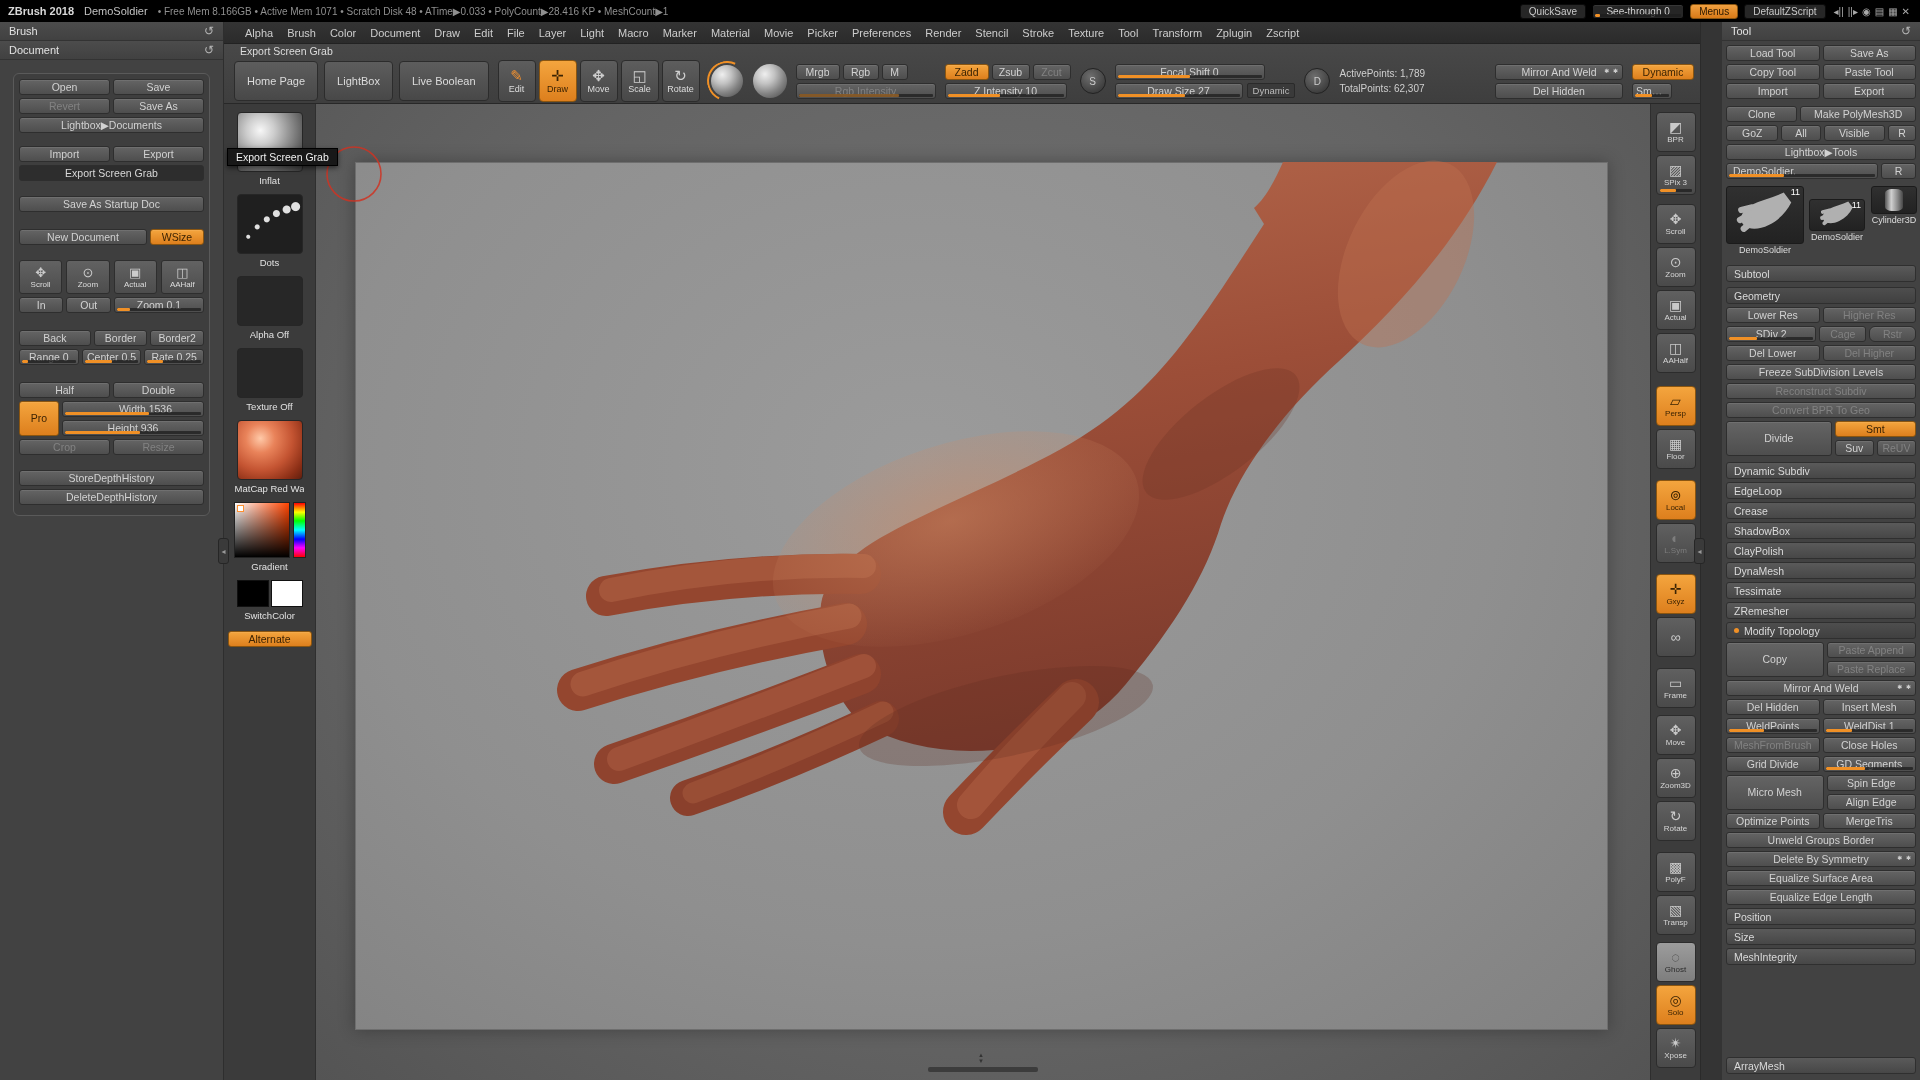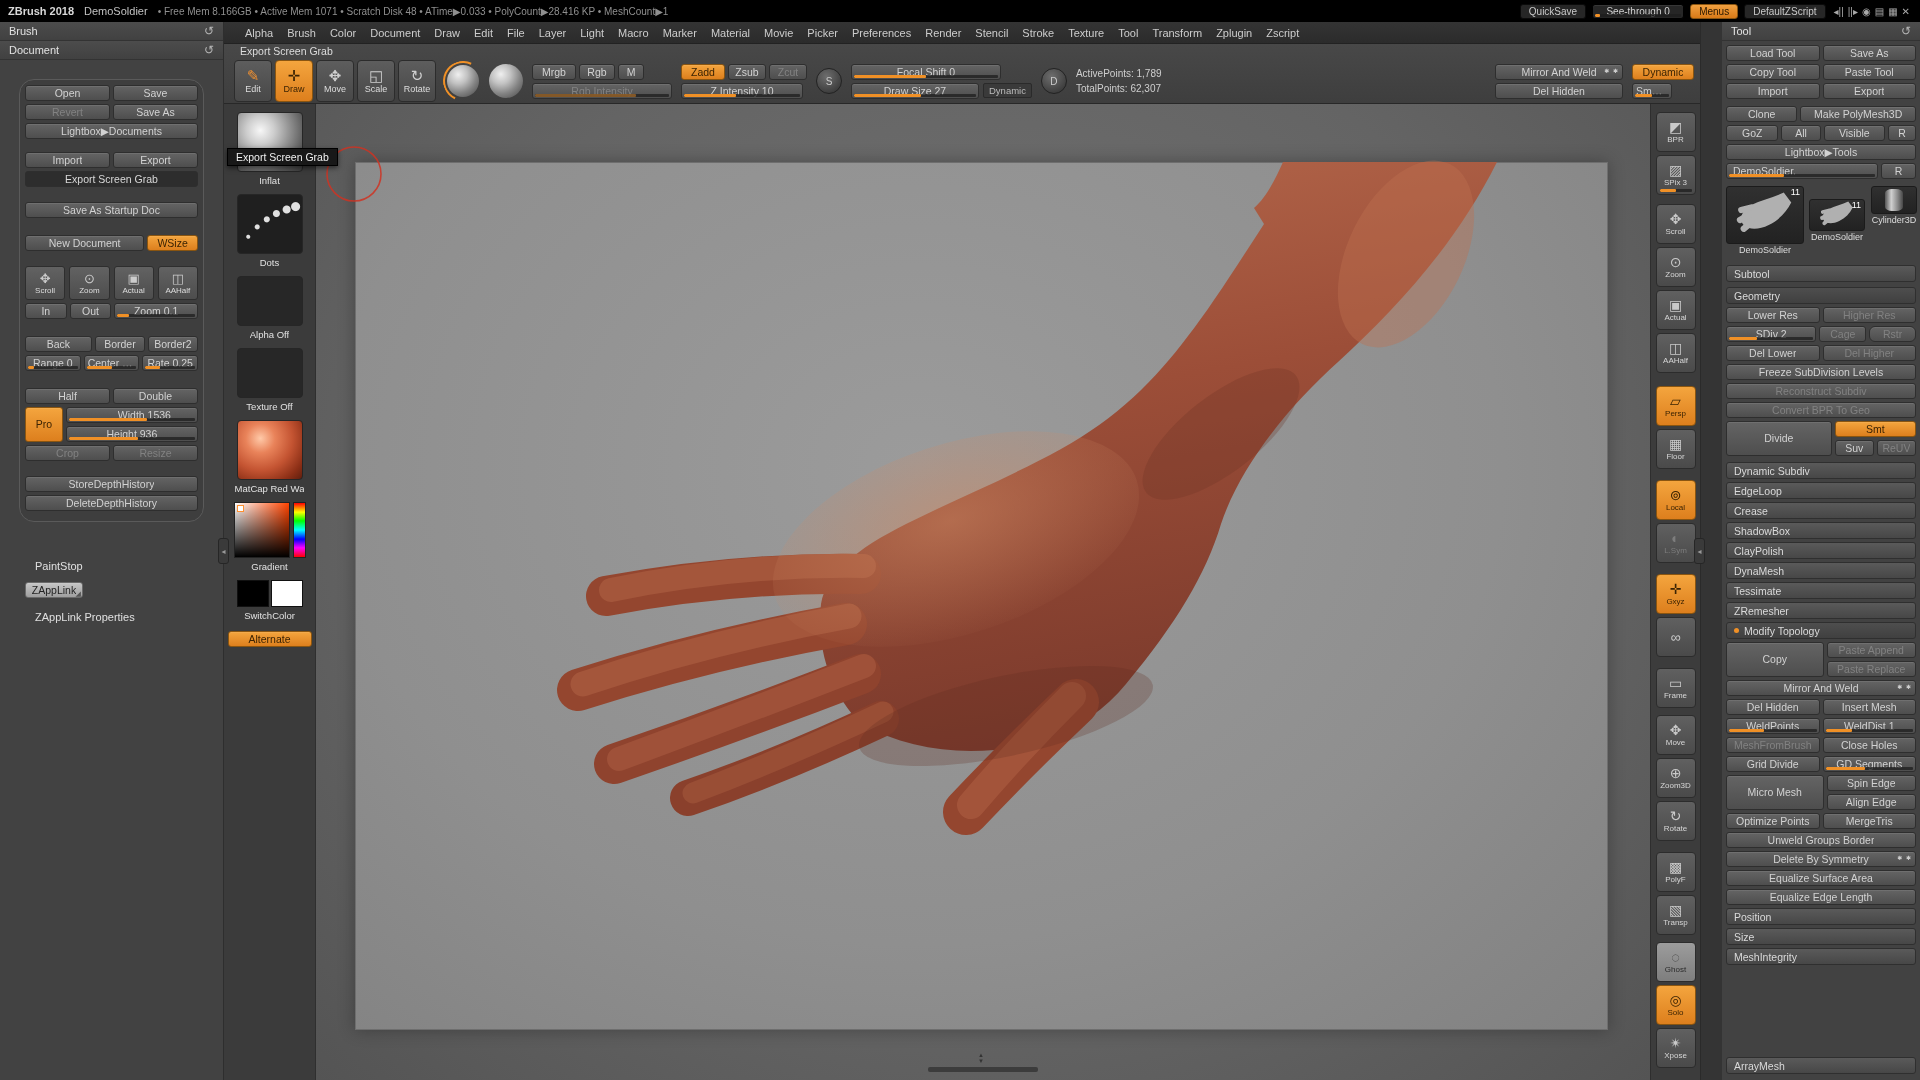--- a/index.html
+++ b/index.html
@@ -51,21 +51,21 @@
 .vgap{flex:0 0 auto}
 .iconrow{gap:4px}
 .icon-btn{flex:1;height:34px;background:linear-gradient(#626262,#4d4d4d);border:1px solid #2e2e2e;border-radius:3px;display:flex;flex-direction:column;align-items:center;justify-content:center;gap:1px}
 .icon-btn .glyph{font-size:13px;line-height:1;color:#cccccc}
 .icon-btn .ilabel{font-size:8px;color:#ddd}
 
 
 .left-panel{position:absolute;left:0;top:22px;width:224px;height:1058px;background:#424242;border-right:1px solid #2e2e2e;z-index:40}
 .phead{height:19px;display:flex;align-items:center;justify-content:space-between;padding:0 9px;color:#e2e2e2;font-size:11px;background:linear-gradient(#4c4c4c,#414141);border-bottom:1px solid #333}
 .refresh{color:#b5b5b5;font-size:12px}
-.pbox{border:1px solid #5a5a5a;border-radius:15px;margin:19px;padding:5px 5px 7px;background:#3e3e3e}
+.pbox{border:1px solid #5a5a5a;border-radius:6px;margin:13px;padding:5px 5px 7px;background:#3e3e3e}
 .left-extra{margin-top:36px;padding:0 5px}
 
 
 .tray{position:absolute;left:224px;top:104px;width:92px;height:976px;background:#3b3b3b;border-right:1px solid #2f2f2f;display:flex;flex-direction:column;align-items:center;padding-top:8px;z-index:30}
 .fly-item{display:flex;flex-direction:column;align-items:center;margin-bottom:8px}
 .fthumb{width:66px;height:60px;border:1px solid #262626;border-radius:4px}
 .fthumb.sphere-gray{background:radial-gradient(circle at 35% 30%,#f7f7f7 0%,#cdcdcd 24%,#979797 48%,#5c5c5c 75%,#3e3e3e 100%)}
 .fthumb.sphere-red{background:radial-gradient(circle at 35% 30%,#ffc9a8 0%,#e9835a 25%,#c45432 55%,#8c2f16 82%,#5f1f0e 100%)}
 .fthumb.dots{background-color:#1f1f1f;background-image:
  radial-gradient(circle at 16% 72%,#e0e0e0 0 1.5px,transparent 2.5px),
@@ -314,34 +314,30 @@
           <div class="zbtn dim" style="flex: 1 1 0px;"><span class="bt">Resize</span></div>
         </div>
         <div class="vgap" style="height: 12px;"></div>
         <div class="brow">
           <div class="zbtn" style="flex: 1 1 0px;"><span class="bt">StoreDepthHistory</span></div>
         </div>
         <div class="brow">
           <div class="zbtn" style="flex: 1 1 0px;"><span class="bt">DeleteDepthHistory</span></div>
         </div>
       </div>
-    <div class="left-extra" id="left-extra">
-        <div class="plabel">PaintStop</div>
-        <div class="vgap" style="height: 8px;"></div>
-        <div class="brow">
-          <div class="zbtn light indent" style="flex: 0 0 58px;"><span class="bt">ZAppLink</span><span class="fold">◢</span></div>
-        </div>
-        <div class="vgap" style="height: 8px;"></div>
-        <div class="plabel">ZAppLink Properties</div>
-      </div>
   </div>
 
   <div class="toolbar">
     <div class="hoverlbl">Export Screen Grab</div>
     <div class="tb-main">
+      <div id="tb-nav" style="display:flex;gap:6px">
+          <div class="nav-btn">Home Page</div>
+          <div class="nav-btn">LightBox</div>
+          <div class="nav-btn">Live Boolean</div>
+        </div>
       <div id="mode-group">
           <div class="mode-btn">
             <span class="mglyph accent">✎</span>
             <span class="mlabel">Edit</span>
           </div>
           <div class="mode-btn on">
             <span class="mglyph">✛</span>
             <span class="mlabel">Draw</span>
           </div>
           <div class="mode-btn">

